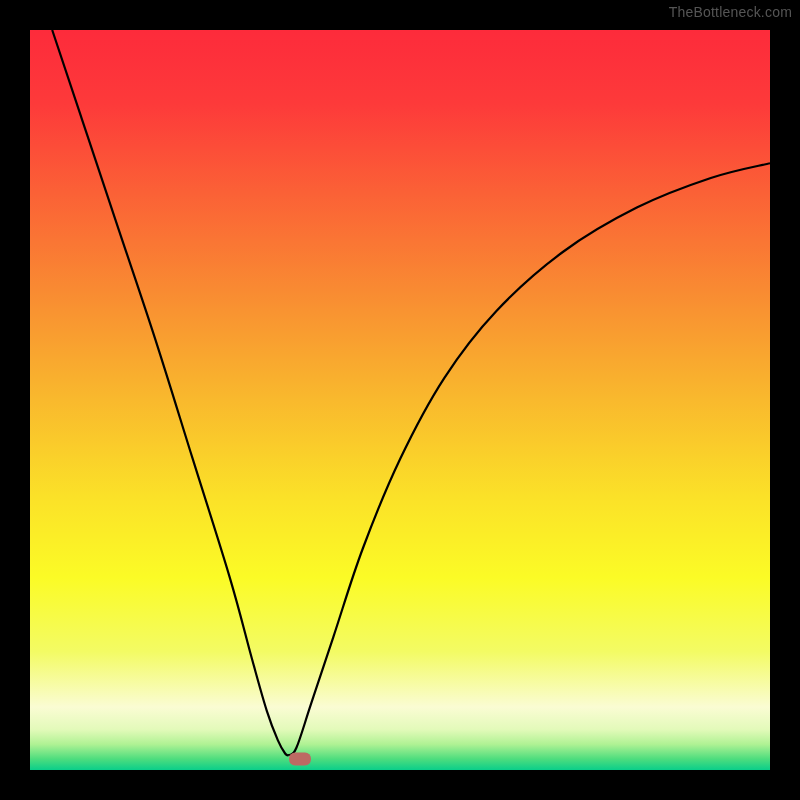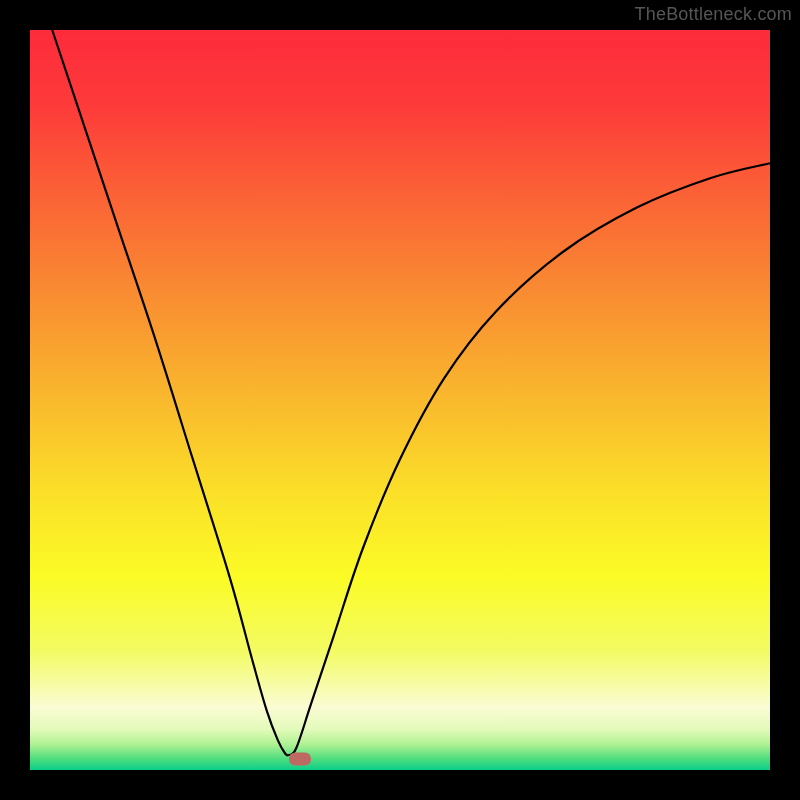--- a/index.html
+++ b/index.html
@@ -9,21 +9,21 @@
     height: 800px;
     background: #000;
     position: relative;
     font-family: Arial, Helvetica, sans-serif;
   }
   .watermark {
     position: absolute;
     top: 4px;
     right: 8px;
     color: #555;
-    font-size: 18px;
+    font-size: 14px;
     font-weight: 500;
     letter-spacing: 0.2px;
     z-index: 10;
   }
   .plot-frame {
     position: absolute;
     left: 30px;
     top: 30px;
     width: 740px;
     height: 740px;

